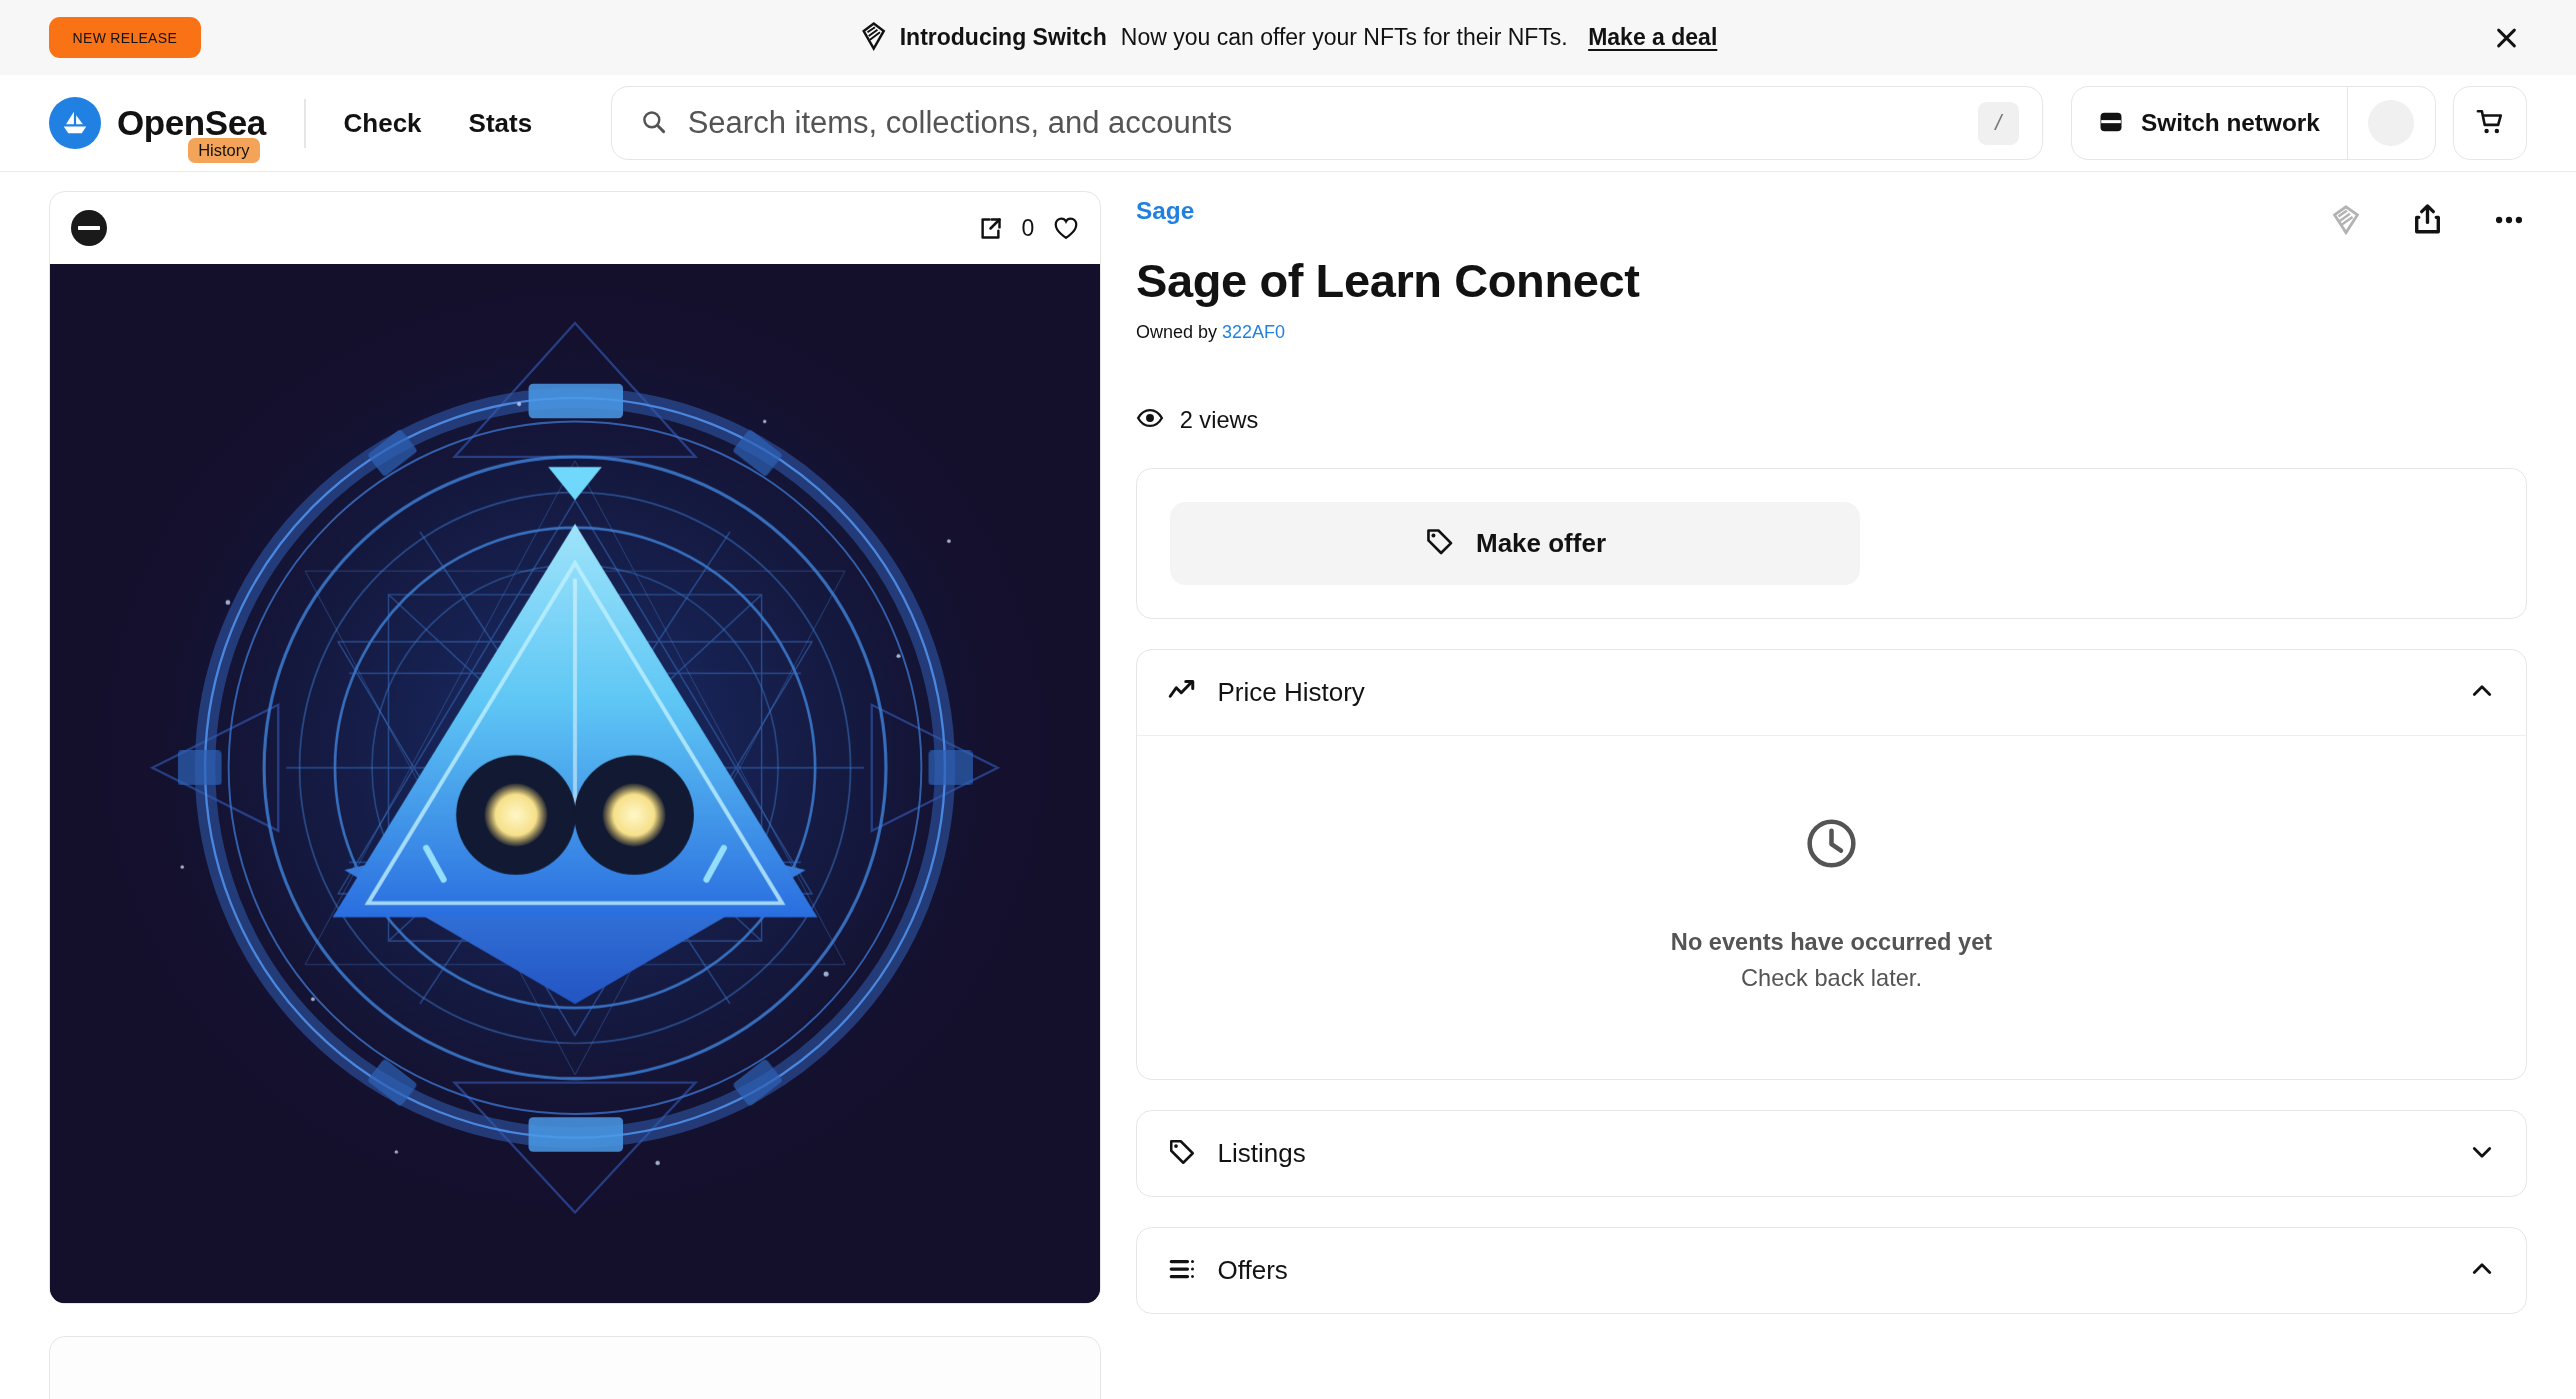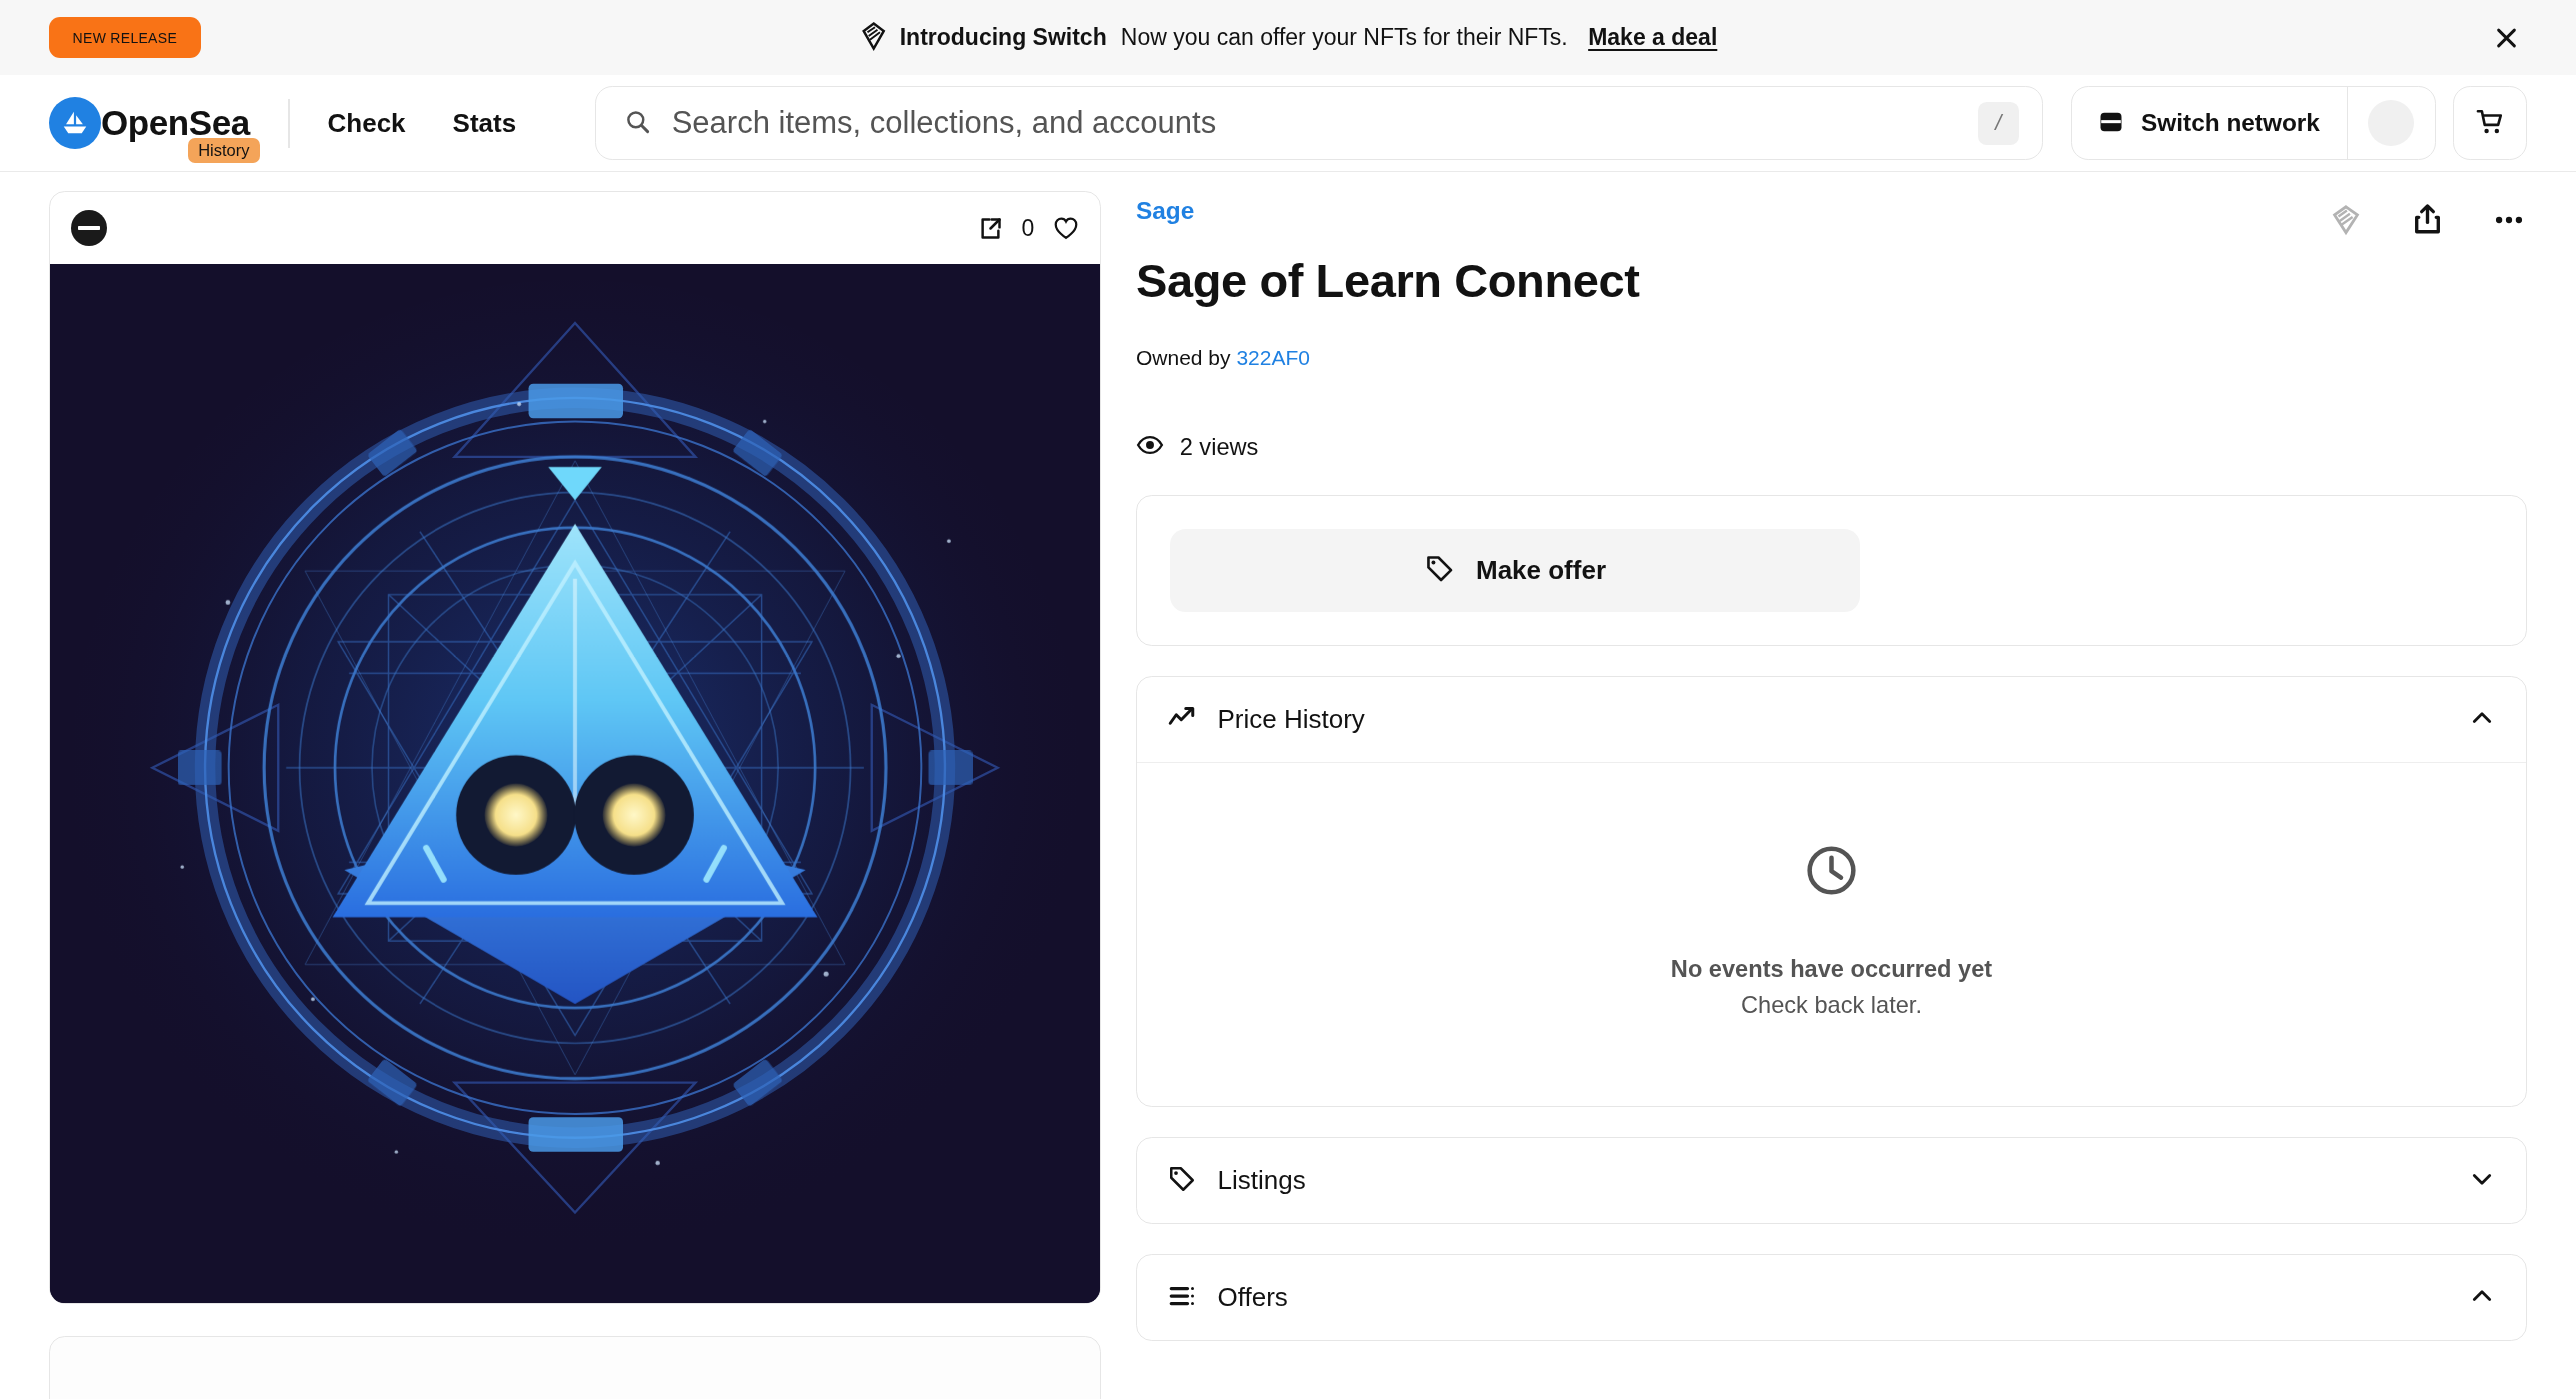--- a/index.html
+++ b/index.html
@@ -55,21 +55,21 @@
   
   .header {
     height: 97px;
     background: #ffffff;
     border-bottom: 0.8px solid #eaeaea;
     display: flex;
     align-items: center;
     padding: 0 49px;
     flex-shrink: 0;
   }
-  .logo-wrap { display: flex; align-items: center; gap: 0; position: relative; text-align: right; }
+  .logo-wrap { display: flex; align-items: center; gap: 16px; position: relative; text-align: right; }
   .logo-mark {
     width: 52px; height: 52px; border-radius: 50%;
     background: #2081e2; display: flex; align-items: center; justify-content: center;
     flex-shrink: 0;
   }
   .logo-text { font-size: 35px; font-weight: 800; color: #121212; letter-spacing: -0.4px; }
   .testnets-badge {
     position: absolute;
     left: 139px; top: 41px;
     background: #f4a459;
@@ -184,21 +184,21 @@
     padding-top: 6.3px;
   }
   .collection-link {
     font-size: 24.4px; font-weight: 600; color: #2081e2;
     cursor: pointer; display: inline-block;
   }
   .nft-title {
     font-size: 47px; font-weight: 800; color: #121212;
     margin-top: 30px; letter-spacing: -0.4px; line-height: 1.1;
   }
-  .owner-row { margin-top: 39px; font-size: 21px; color: #121212; }
+  .owner-row { margin-top: 15px; font-size: 18px; color: #121212; }
   .owner-link { color: #2081e2; cursor: pointer; }
   .top-icons { display: flex; align-items: center; gap: 46px; padding-top: 4.7px; }
 
   .views-row {
     display: flex; align-items: center; gap: 15.7px;
     margin-top: 61px; font-size: 23.6px; color: #121212;
   }
 
   .panel {
     border: 0.8px solid #e6e6e6;

